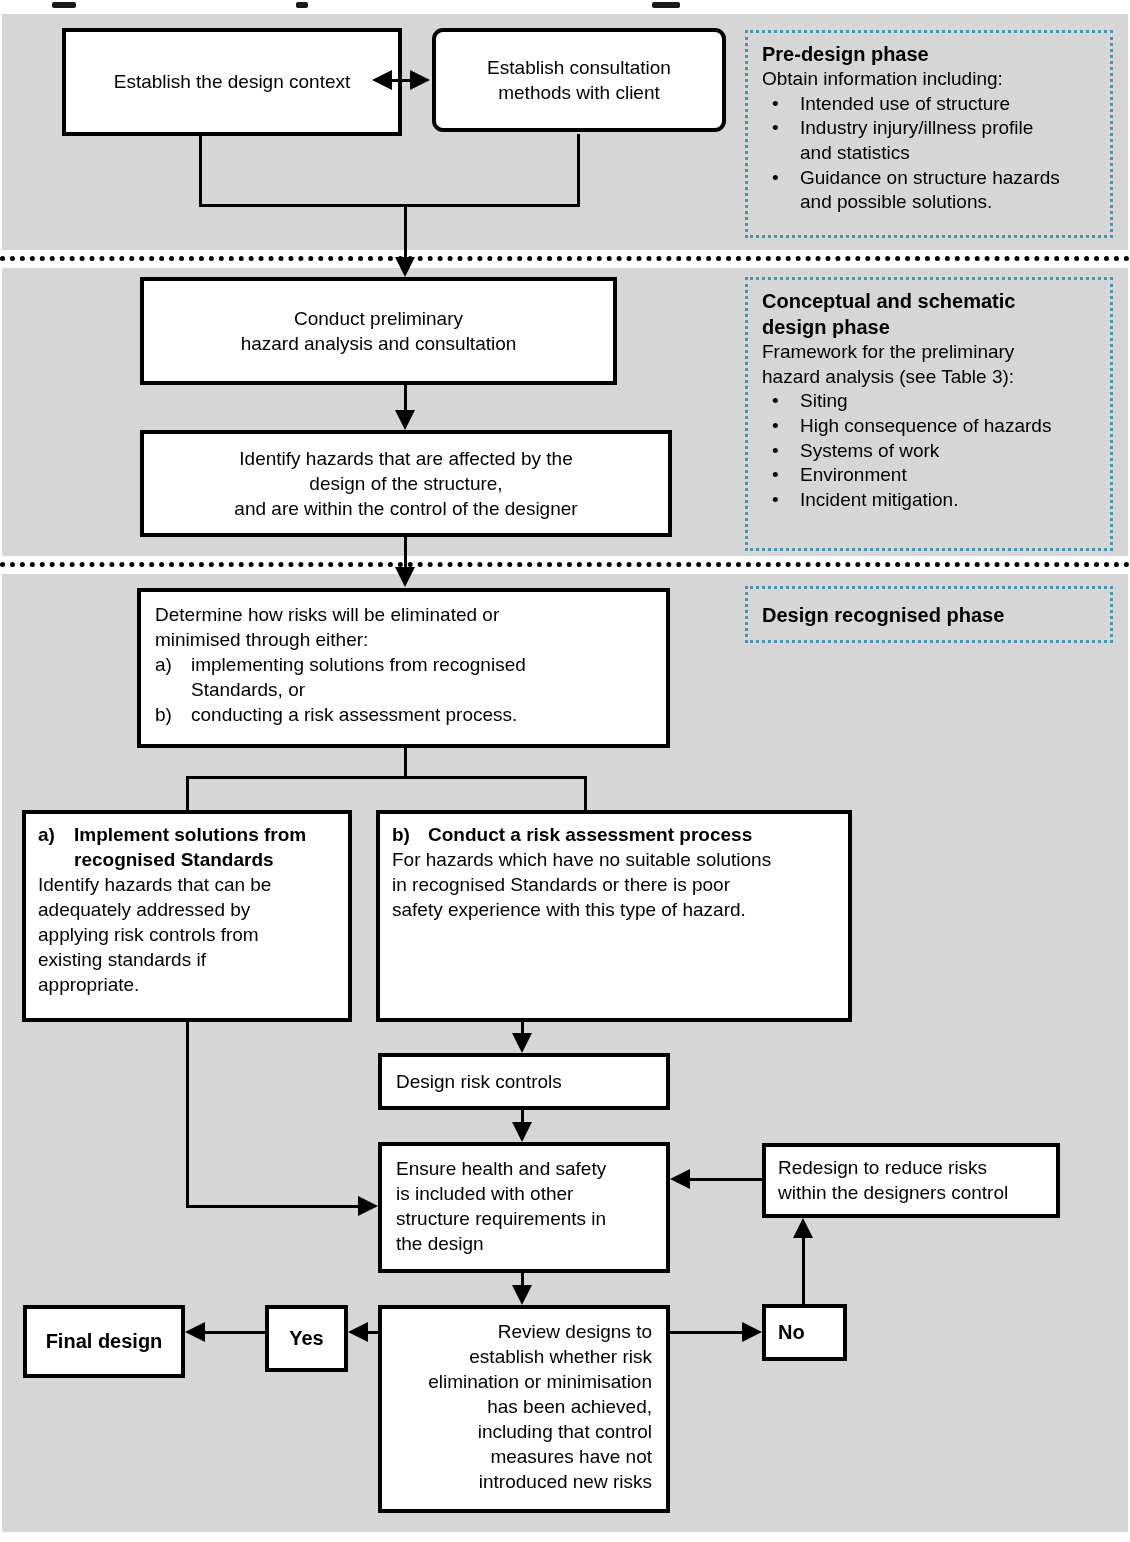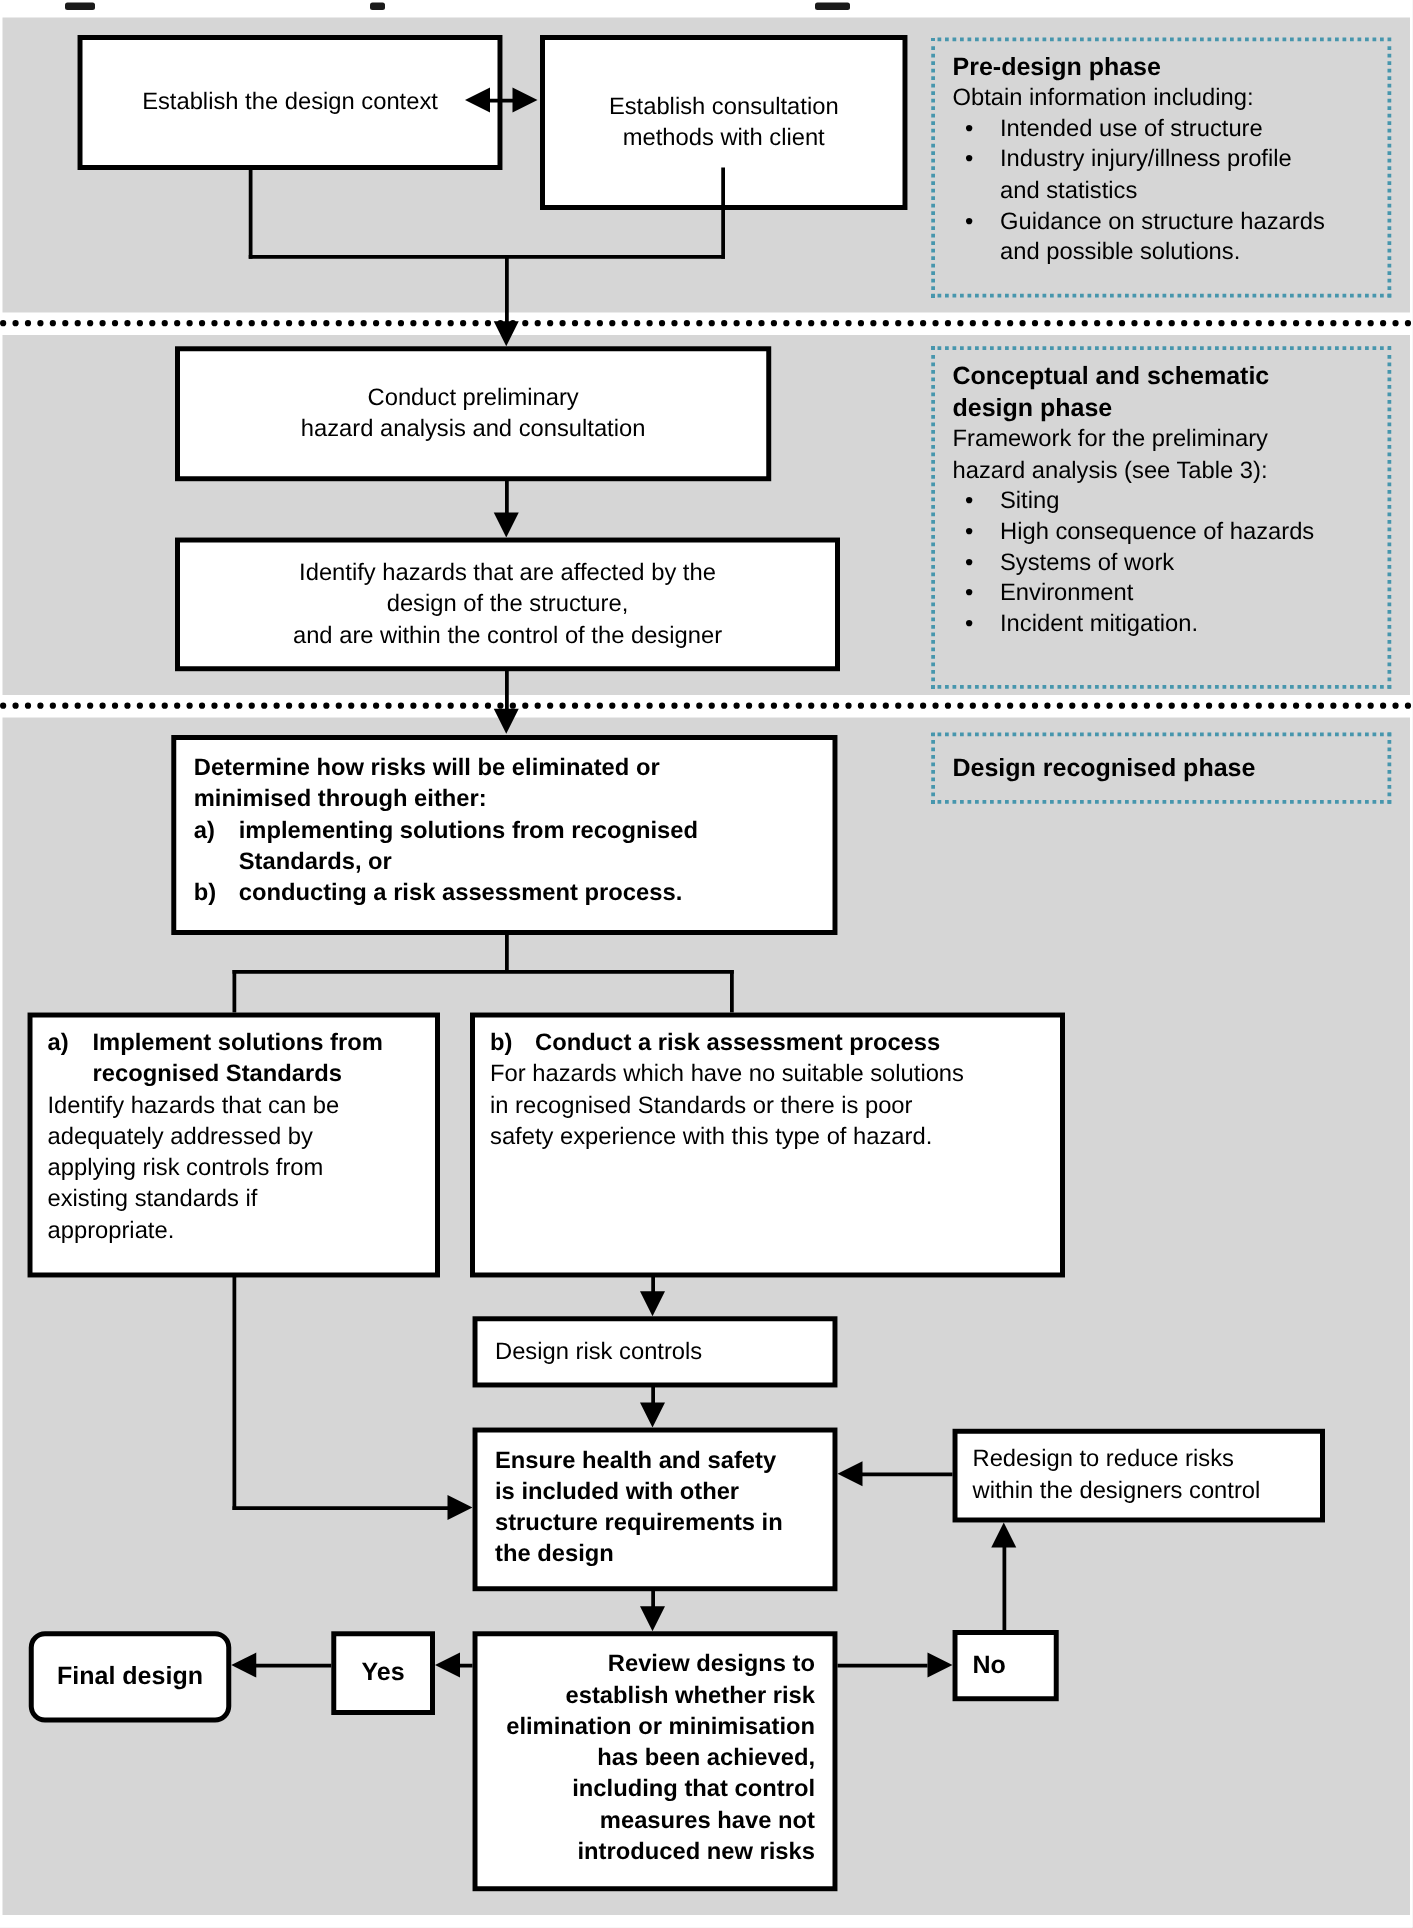--- a/index.html
+++ b/index.html
@@ -38,21 +38,21 @@
   .panel-title { font-weight:bold; font-size:20px; line-height:1.3; }
   .brow { display:flex; }
   .bdot { flex:0 0 38px; }
   .bdot::before { content:"\2022"; padding-left:10px; }
   .btext { flex:1; }
 
   .hang { display:flex; }
   .hang-label { flex:0 0 36px; }
   .hang-text { flex:1; }
 
-  .pad { padding:10px 14px;font-weight:bold; }
+  .pad { padding:10px 14px; }
 </style>
 </head>
 <body>
 
 <div class="stage">
   <div class="bg"></div>
 
   <div class="frag" style="left:52px; width:24px;"></div>
   <div class="frag" style="left:296px; width:12px;"></div>
   <div class="frag" style="left:652px; width:28px;"></div>
@@ -60,21 +60,21 @@
   <div class="divider" style="top:250px;">
       <div class="dots"></div>
     </div>
   <div class="divider" style="top:556px;">
       <div class="dots"></div>
     </div>
 
   <div class="node center" style="left:30px; top:28px; width:340px; height:108px;margin-left:32px;">
     <span class="prewrap">Establish the design context</span>
   </div>
-  <div class="node center" style="left:432px; top:28px; width:294px; height:140px;">
+  <div class="node center" style="left:432px; top:28px; width:294px; height:104px;border-radius:11px;">
     <span class="prewrap">Establish consultation
 methods with client</span>
   </div>
 
   <div class="hline" style="left:388px; top:79px; width:26px;"></div>
   <div class="arr left" style="left:372px; top:70px;"></div>
   <div class="arr right" style="left:410px; top:70px;"></div>
 
   <div class="vline" style="left:199px; top:134px; height:73px;"></div>
   <div class="vline" style="left:577px; top:134px; height:73px;"></div>
@@ -229,21 +229,21 @@
 measures have not
 introduced new risks</div>
   </div>
 
   <div class="node center bold" style="left:265px; top:1305px; width:83px; height:67px; font-size:20px;">
     <span>Yes</span>
   </div>
   <div class="hline" style="left:366px; top:1331px; width:12px;"></div>
   <div class="arr left" style="left:348px; top:1322px;"></div>
 
-  <div class="node center bold" style="left:23px; top:1305px; width:162px; height:73px; font-size:20px;border-radius:13px;">
+  <div class="node center bold" style="left:23px; top:1305px; width:162px; height:73px; font-size:20px;">
     <span>Final design</span>
   </div>
   <div class="hline" style="left:203px; top:1331px; width:62px;"></div>
   <div class="arr left" style="left:185px; top:1322px;"></div>
 
   <div class="node vcenter bold" style="left:762px; top:1304px; width:85px; height:57px; padding-left:12px; font-size:20px;">
     <span>No</span>
   </div>
   <div class="hline" style="left:670px; top:1331px; width:72px;"></div>
   <div class="arr right" style="left:742px; top:1322px;"></div>

